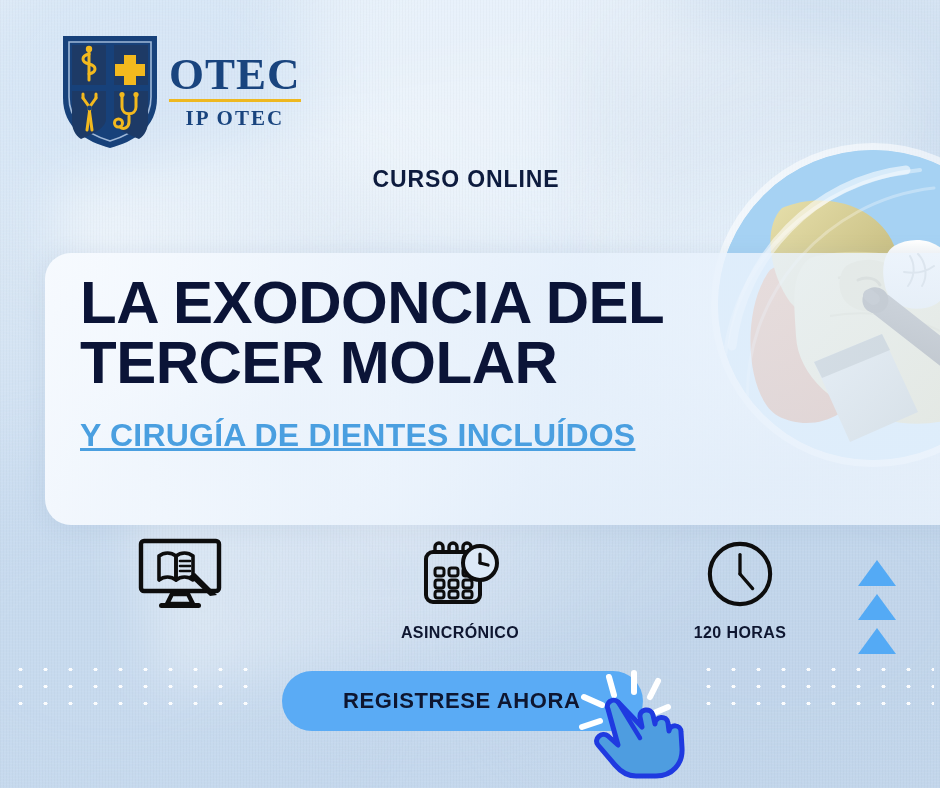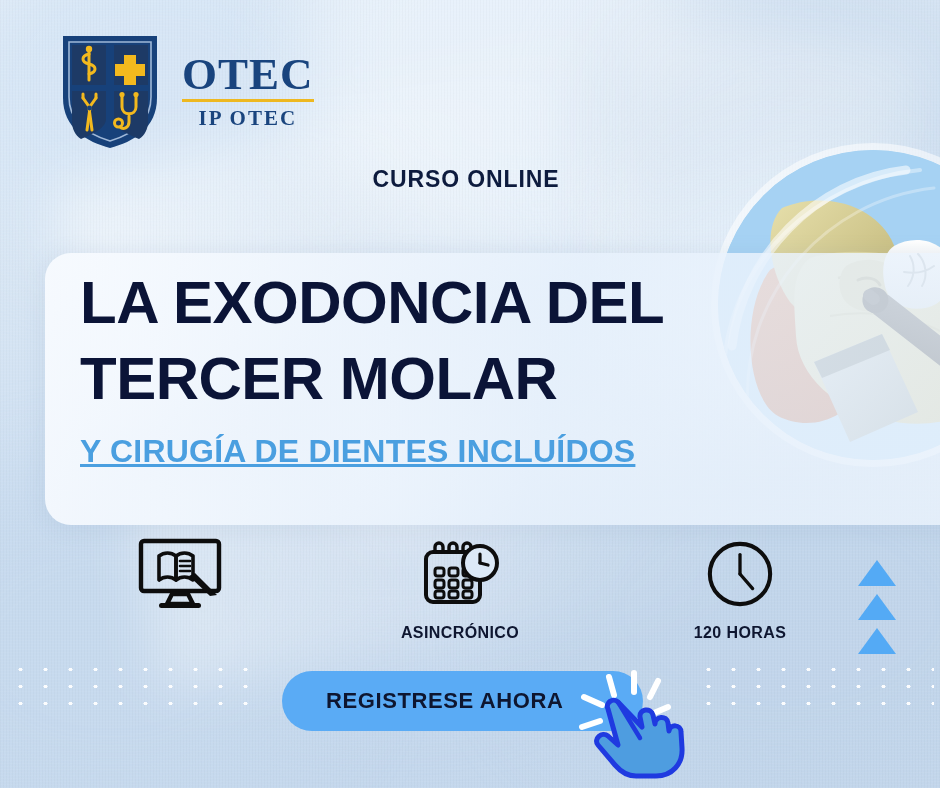--- a/index.html
+++ b/index.html
@@ -59,21 +59,21 @@
     background-image:
       repeating-linear-gradient(0deg, rgba(255,255,255,.045) 0 1px, rgba(0,0,0,0) 1px 3px),
       repeating-linear-gradient(90deg, rgba(0,0,0,.018) 0 1px, rgba(0,0,0,0) 1px 3px);
     pointer-events: none;
   }
 
   
   .logo-block {
     position: absolute;
     left: 58px; top: 28px;
-    display: flex; align-items: center; gap: 20px;
+    display: flex; align-items: center; gap: 7px;
   }
   .shield-wrap { width: 104px; height: 122px; }
   .logo-text { padding-top: 6px; }
   .logo-otec {
     font-family: "Liberation Serif", serif;
     font-size: 45px; font-weight: 700; letter-spacing: 1px;
     color: #19447e; line-height: .95;
   }
   .logo-rule { height: 3px; background: #eeb820; margin: 3px 0 4px; width: 100%; }
   .logo-sub {
@@ -108,21 +108,21 @@
   }
   .title-line {
     font-size: 60px;
     font-weight: 700;
     letter-spacing: -.5px;
     line-height: .94;
     color: #0b1437;
     text-transform: uppercase;
     white-space: nowrap;
   }
-  .title-line.l2 { margin-top: 20px; }
+  .title-line.l2 { margin-top: 4px; }
   .subtitle {
     margin-top: 25px;
     font-size: 32px; font-weight: 700;
     letter-spacing: .2px;
     color: #4a9fe0;
     text-transform: uppercase;
     white-space: nowrap;
     text-decoration: underline;
   }
 
@@ -185,21 +185,21 @@
   .cta-wrap { position: absolute; left: 282px; top: 671px; }
   .cta-button {
     width: 361px; height: 60px;
     border-radius: 30px;
     background: #5aabf5;
     border: none;
     display: flex; align-items: center;
     cursor: pointer;
   }
   .cta-label {
-    padding-left: 44px;
+    padding-left: 61px;
     font-size: 22px; font-weight: 700; letter-spacing: .6px;
     color: #0e1630;
     text-transform: uppercase;
     font-family: "Liberation Sans", sans-serif;
   }
   .cursor-hand {
     position: absolute;
     left: 280px; top: -6px;
     width: 130px; height: 120px;
     pointer-events: none;

